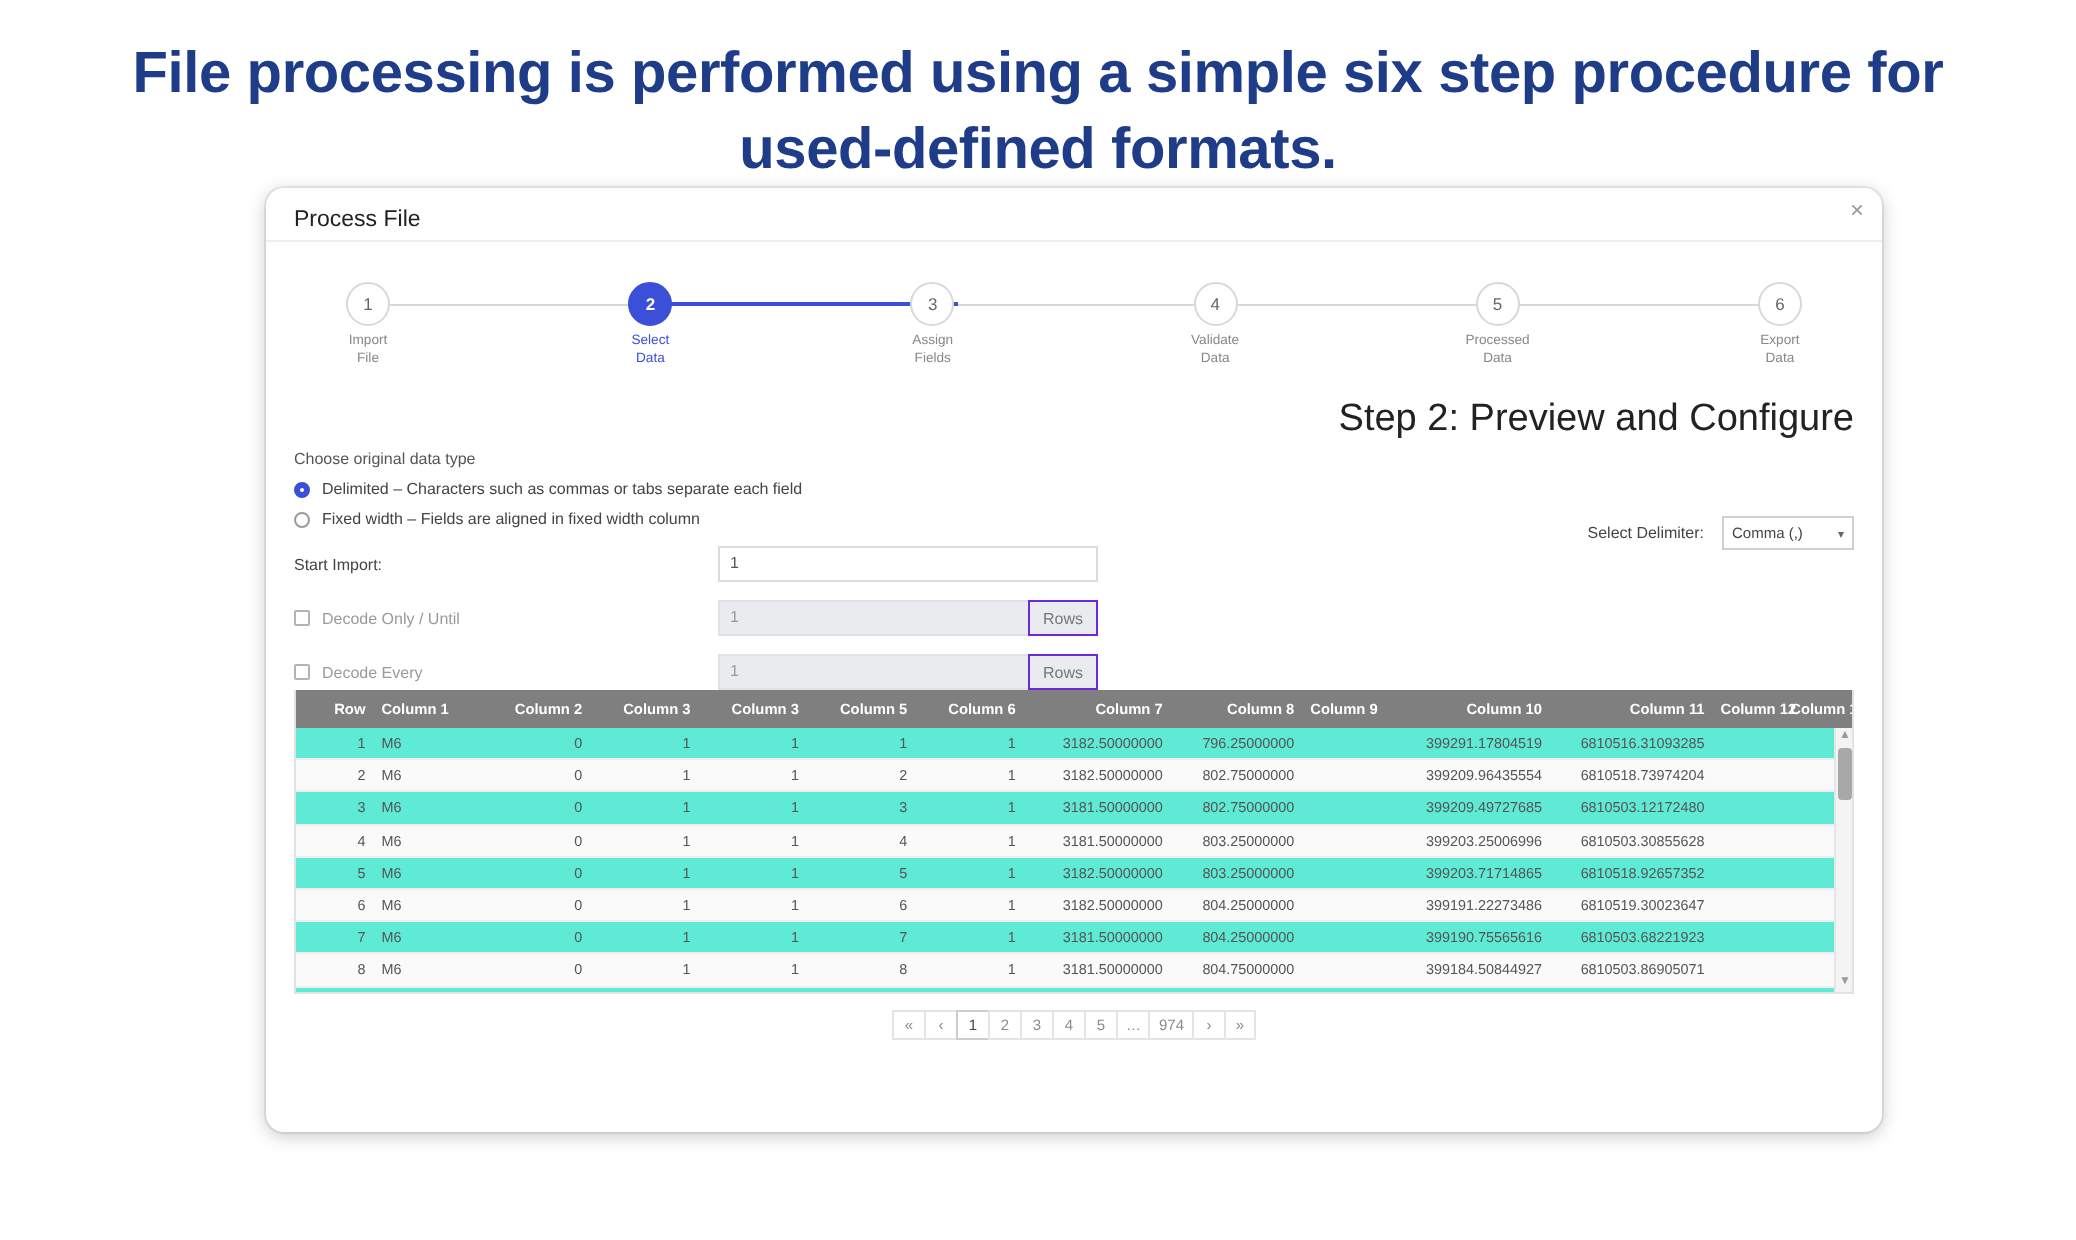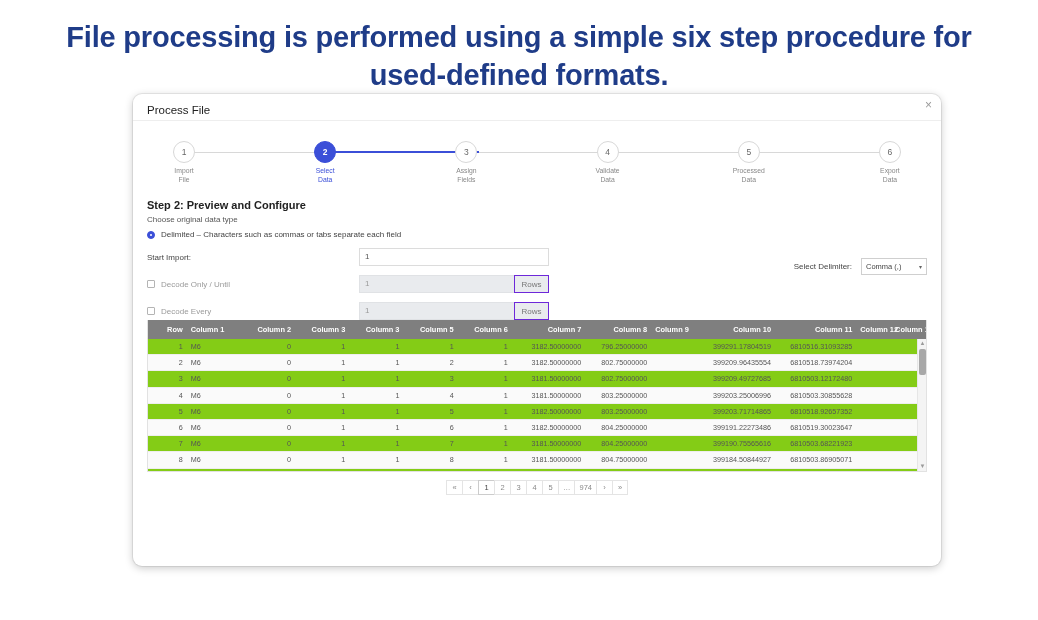--- a/index.html
+++ b/index.html
@@ -90,24 +90,25 @@
   .step-label {
     margin-top: 3px;
     font-size: 6.8px;
     line-height: 9px;
     color: #888888;
   }
   .step.active .step-label { color: #3b4fd8; }
 
   
   .section-title {
-    font-size: 11px;
+    font-size: 19px;
     color: #222;
-    font-weight: bold;
+    font-weight: normal;
     margin: 6px 0 4px 0;
+    text-align: right;
   }
   .sub-label { font-size: 8px; color: #555; margin-bottom: 6px; }
 
   .radio-row { display: flex; align-items: center; margin-bottom: 6px; text-align: right; }
   .radio {
     width: 8px; height: 8px; border-radius: 50%;
     border: 1px solid #9b9b9b; background: #fff;
     margin-right: 6px; position: relative; flex: none;
   }
   .radio.checked { border-color: #3b4fd8; background: #3b4fd8; }
@@ -165,21 +166,21 @@
   .select .caret { font-size: 6px; color: #666; }
 
   
   .preview-title { font-size: 11px; color: #222; font-weight: bold; margin: 21px 0 7px 0; }
   .table-wrap {
     position: relative;
     border: 1px solid #e2e2e2;
     border-top: none;
     height: 152px;
     overflow: hidden;
-    background: #84cc16;
+    background: #5eead4;
   }
   table { width: 100%; border-collapse: collapse; table-layout: fixed; }
   thead th {
     background: #7f7f7f;
     color: #ffffff;
     font-size: 7.4px;
     font-weight: bold;
     padding: 5px 4px;
     text-align: right;
     white-space: nowrap;
@@ -298,20 +299,24 @@
         </div>
       </div>
 
       <div class="section-title">Step 2: Preview and Configure</div>
       <div class="sub-label">Choose original data type</div>
 
       <div class="radio-row">
         <span class="radio checked"></span>
         <span class="radio-label">Delimited – Characters such as commas or tabs separate each field</span>
       </div>
+      <div class="radio-row">
+        <span class="radio"></span>
+        <span class="radio-label">Fixed width – Fields are aligned in fixed width column</span>
+      </div>
 
       <div class="field-row">
         <div class="field-label-wrap">
           <span class="field-label">Start Import:</span>
         </div>
         <div class="input">1</div>
       </div>
 
       <div class="field-row">
         <div class="field-label-wrap">

